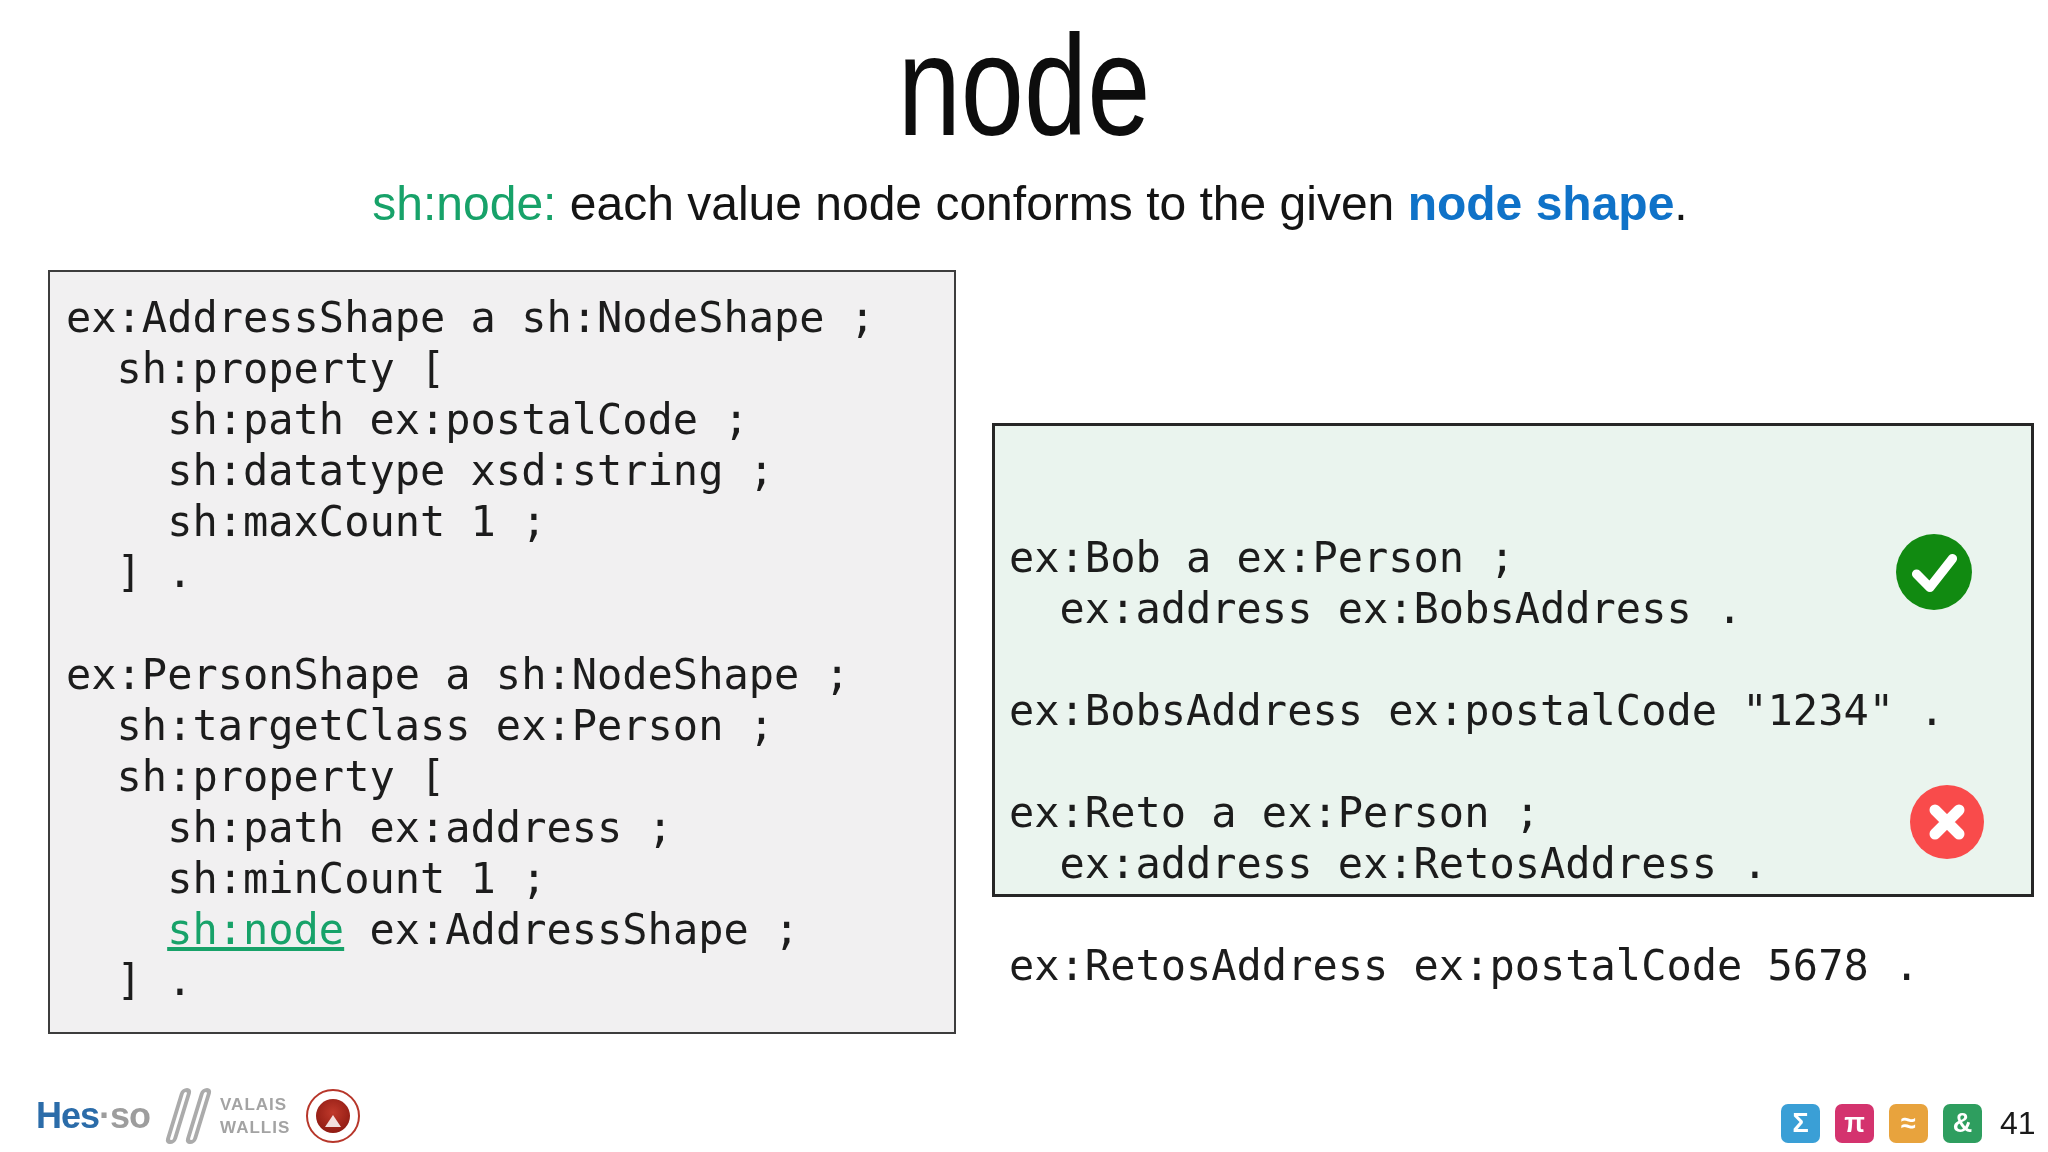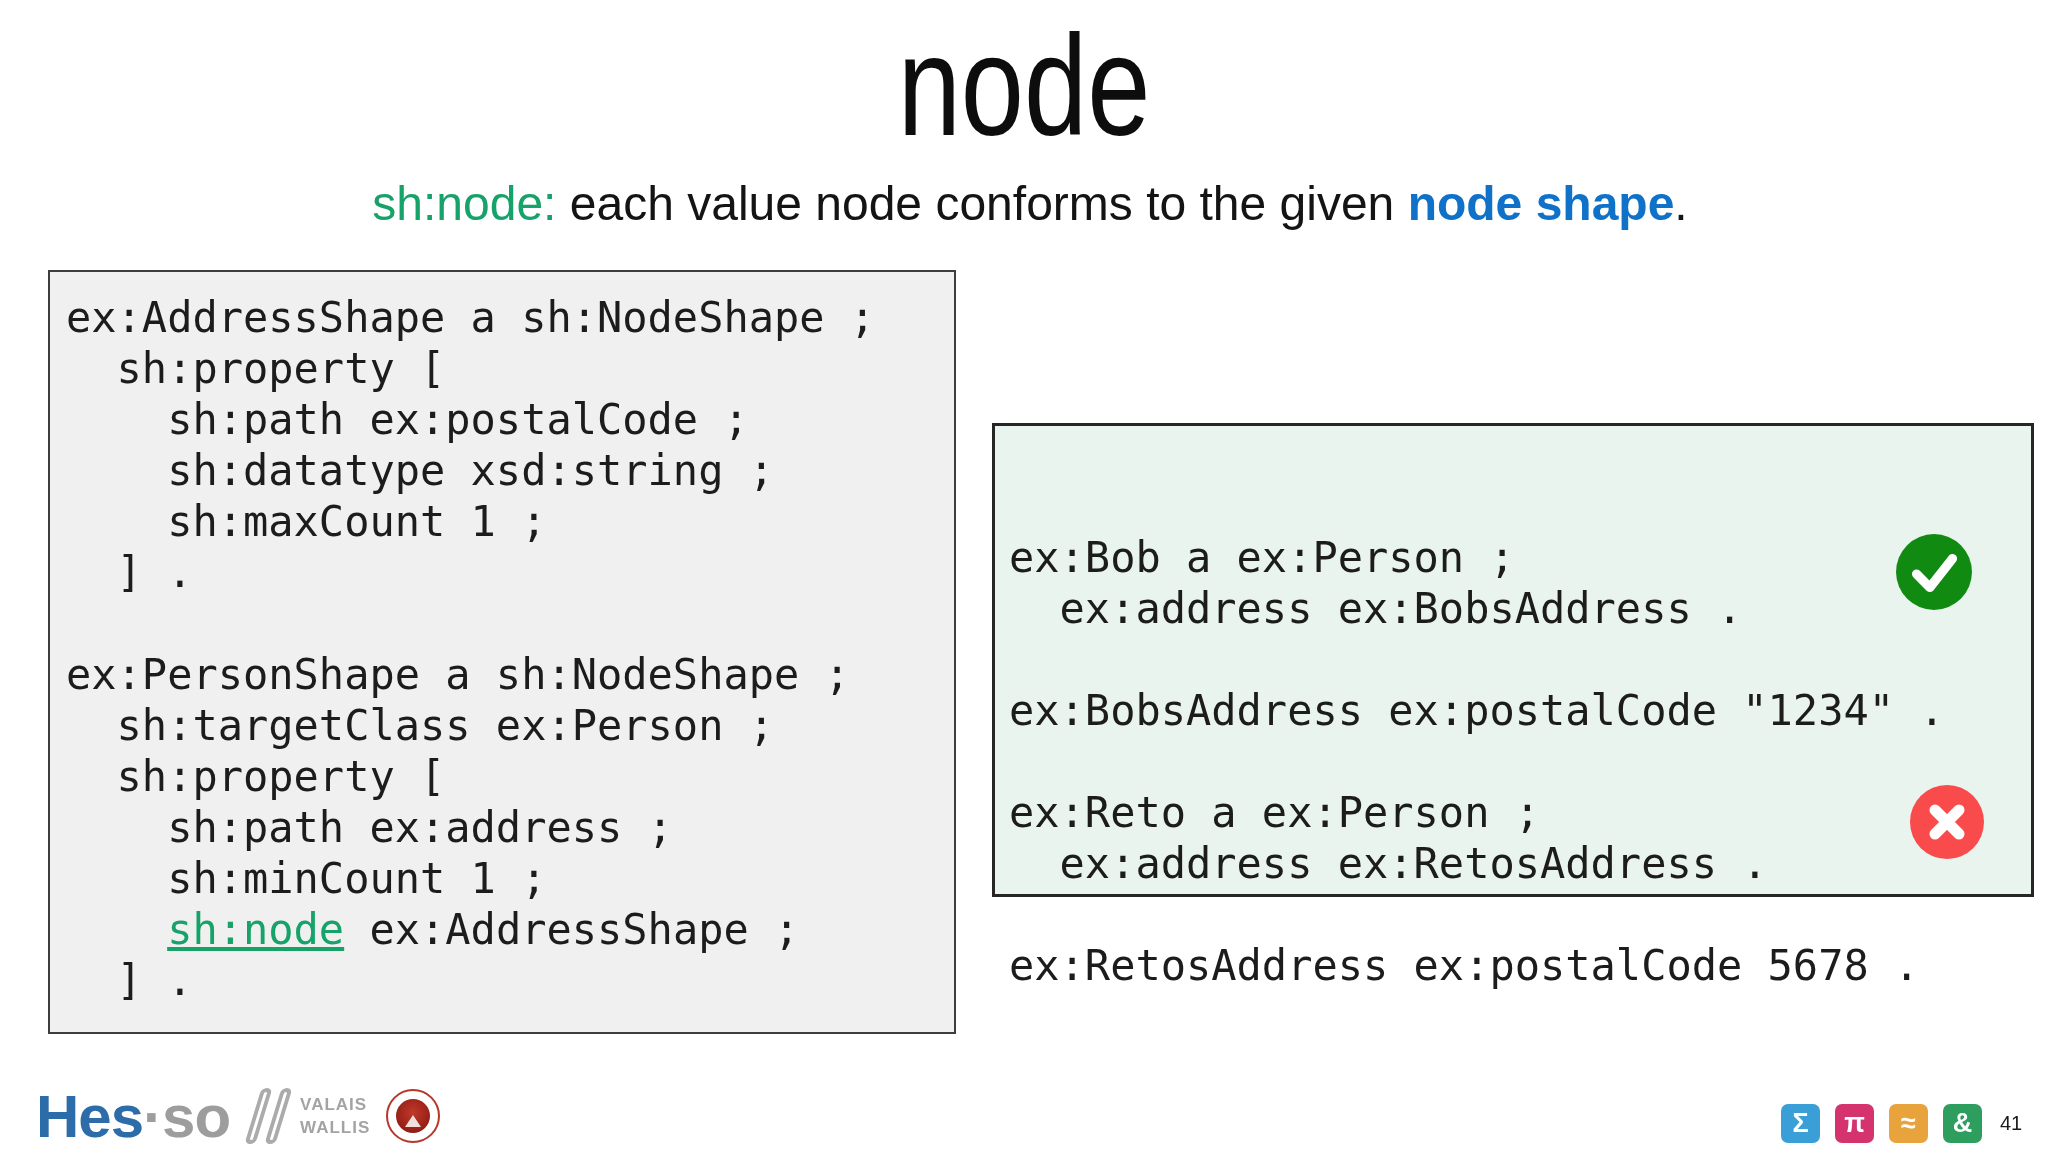--- a/index.html
+++ b/index.html
@@ -44,21 +44,21 @@
 
   .badge { position:absolute; }
   .badge svg { display:block; width:100%; height:100%; }
   .badge.check { top:9px; right:58px; width:78px; height:78px; color:var(--check-green); }
   .badge.cross { top:260px; right:46px; width:76px; height:76px; color:var(--cross-red); }
 
   .footer-logo {
     position:absolute; left:36px; top:1084px; height:64px;
     display:flex; align-items:center;
   }
-  .brand { font-size:60px; font-weight:bold; letter-spacing:-1px; }
+  .brand { font-size:36px; font-weight:bold; letter-spacing:-1px; }
   .brand .hes { color:var(--brand-blue); }
   .brand .so  { color:var(--brand-gray); }
   .slashes { display:flex; margin-left:14px; }
   .slashes i {
     display:block; width:11px; height:56px;
     border:4px solid #ababab; border-radius:10px; background:#fff;
     transform:skewX(-17deg); margin-left:9px;
   }
   .region {
     margin-left:16px; font-size:17px; font-weight:bold;
@@ -85,21 +85,21 @@
   .footer-right {
     position:absolute; left:1781px; top:1104px;
     display:flex; align-items:center;
   }
   .math-icons { display:flex; gap:15px; }
   .math-icon {
     width:39px; height:39px; border-radius:7px;
     color:#fff; font-size:27px; font-weight:bold;
     display:flex; align-items:center; justify-content:center;
   }
-  .page-number { margin-left:18px; font-size:20px; color:#1a1a1a; }
+  .page-number { margin-left:18px; font-size:32px; color:#1a1a1a; }
 </style>
 </head>
 <body>
 
 <h1 class="title">node</h1>
 
 <div class="subtitle"><span class="green">sh:node:</span><span class="black"> each value node conforms to the given </span><span class="blue-bold">node shape</span><span class="black">.</span></div>
 
 <div class="codeblock left-block"><div class="code-line"><span>ex:AddressShape a sh:NodeShape ;</span></div><div class="code-line"><span>  sh:property [</span></div><div class="code-line"><span>    sh:path ex:postalCode ;</span></div><div class="code-line"><span>    sh:datatype xsd:string ;</span></div><div class="code-line"><span>    sh:maxCount 1 ;</span></div><div class="code-line"><span>  ] .</span></div><div class="code-line blank"><span></span></div><div class="code-line"><span>ex:PersonShape a sh:NodeShape ;</span></div><div class="code-line"><span>  sh:targetClass ex:Person ;</span></div><div class="code-line"><span>  sh:property [</span></div><div class="code-line"><span>    sh:path ex:address ;</span></div><div class="code-line"><span>    sh:minCount 1 ;</span></div><div class="code-line"><span>    </span><span class="tok-green">sh:node</span><span> ex:AddressShape ;</span></div><div class="code-line"><span>  ] .</span></div></div>
 

